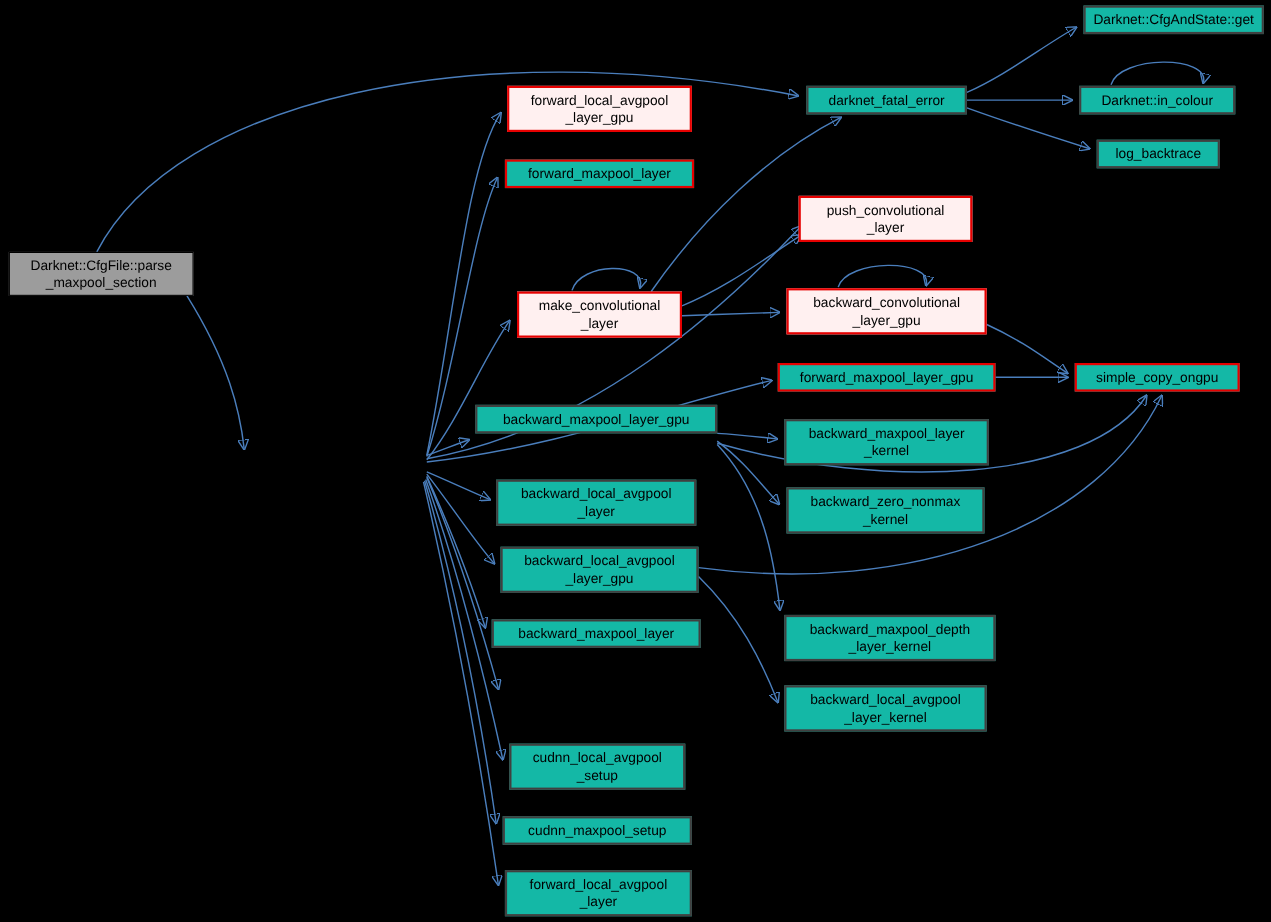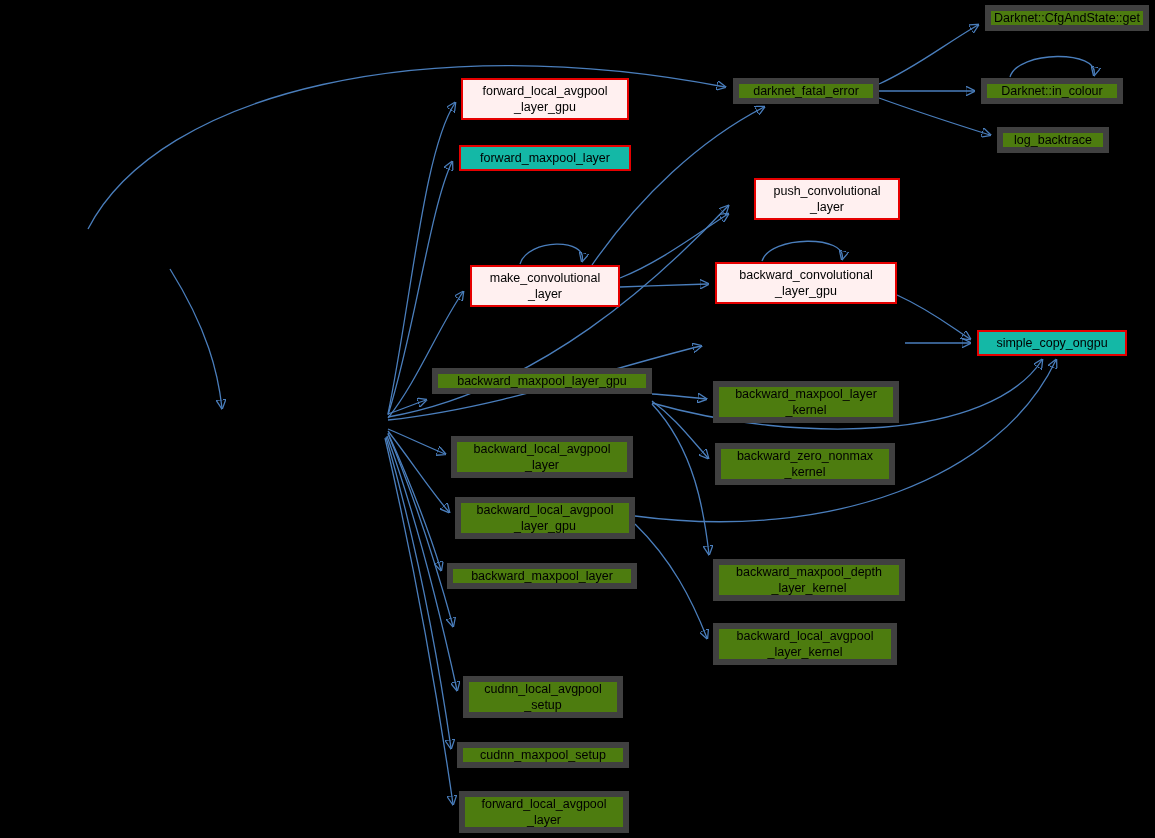--- a/index.html
+++ b/index.html
@@ -10,22 +10,22 @@
     font-family:"Liberation Sans", sans-serif;
     overflow:hidden;
   }
   #edges{position:absolute;left:0;top:0;width:1155px;height:838px;}
   #edges path{fill:none;stroke:#4a7ebc;stroke-width:1.3px;}
   .node{
     position:absolute;
     box-sizing:border-box;
     display:flex;align-items:center;justify-content:center;
     text-align:center;
-    background:#4d7c0f;
-    border:6px solid #404040;
+    background:#14b8a6;
+    border:2px solid #404040;
     color:#000;
     font-size:12.5px;line-height:1.3;
     white-space:pre-line;
     padding:1px 4px;
     cursor:pointer;
   }
   .node.red{border:2px solid #e60000;background:#14b8a6;}
   .node.pink{border:2px solid #e60000;background:#fff0f0;}
   .node.current{background:#9c9c9c;border:1px solid #000;}
 </style>
@@ -67,36 +67,39 @@
     <path d="M652,404 C695,450 704,512 709,554" marker-end="url(#arrow)"></path>
     <path d="M652,403 C800,445 990,440 1042,360" marker-end="url(#arrow)"></path>
     <path d="M635,524 C672,560 692,600 707,638" marker-end="url(#arrow)"></path>
     <path d="M635,516 C830,542 1000,478 1056,360" marker-end="url(#arrow)"></path>
     <path d="M879,84 C915,68 945,44 978,25" marker-end="url(#arrow)"></path>
     <path d="M879,91 C910,91 945,91 974,91" marker-end="url(#arrow)"></path>
     <path d="M879,98 C918,112 955,124 990,135" marker-end="url(#arrow)"></path>
     <path d="M1010,77 C1018,50 1100,50 1094,75" marker-end="url(#arrow)"></path>
   </svg>
 
+  <div class="node current" style="left:8px;top:229px;width:168px;height:40px">Darknet::CfgFile::parse
+_maxpool_section</div>
 
 
   <div class="node pink" style="left:461px;top:78px;width:168px;height:42px">forward_local_avgpool
 _layer_gpu</div>
 
   <div class="node red" style="left:459px;top:145px;width:172px;height:26px">forward_maxpool_layer</div>
 
-  <div class="node pink" style="left:754px;top:178px;width:146px;height:42px">push_convolutional
+  <div class="node pink" style="left:726px;top:178px;width:158px;height:42px">push_convolutional
 _layer</div>
 
   <div class="node pink" style="left:470px;top:265px;width:150px;height:42px">make_convolutional
 _layer</div>
 
   <div class="node pink" style="left:715px;top:262px;width:182px;height:42px">backward_convolutional
 _layer_gpu</div>
 
+  <div class="node red" style="left:707px;top:330px;width:198px;height:26px">forward_maxpool_layer_gpu</div>
 
   <div class="node red" style="left:977px;top:330px;width:150px;height:26px">simple_copy_ongpu</div>
 
   <div class="node" style="left:733px;top:78px;width:146px;height:26px">darknet_fatal_error</div>
 
   <div class="node" style="left:985px;top:5px;width:164px;height:26px">Darknet::CfgAndState::get</div>
 
   <div class="node" style="left:981px;top:78px;width:142px;height:26px">Darknet::in_colour</div>
 
   <div class="node" style="left:997px;top:127px;width:112px;height:26px">log_backtrace</div>

